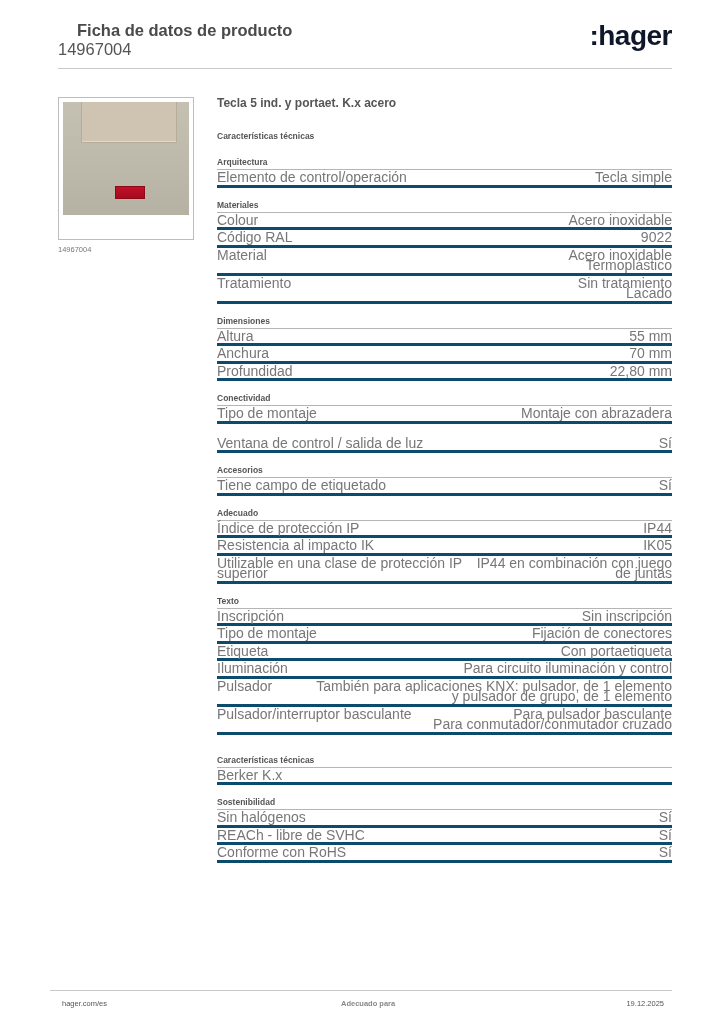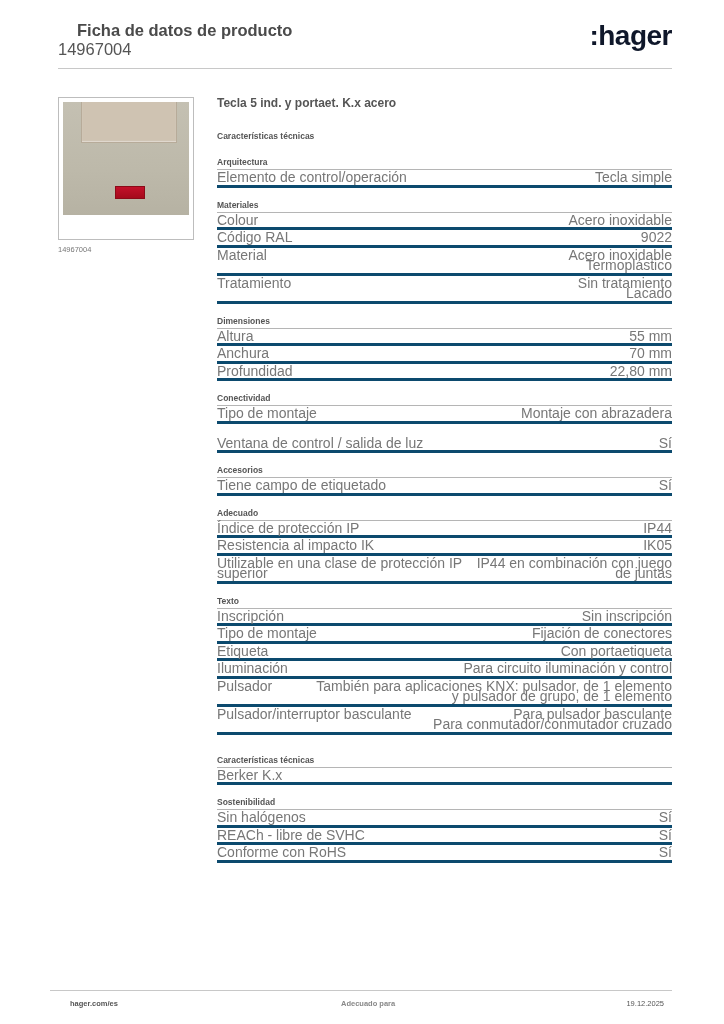--- a/index.html
+++ b/index.html
@@ -47,21 +47,21 @@
     }
     .row {
       display: flex; justify-content: space-between; font-size: 14px; color: #777;
       border-bottom: 3px solid #0c4a6e; padding: 2px 0 2px 0; line-height: 10.5px;
     }
     .row .val { text-align: right; }
     .row .val span { display: block; }
 
     .footer-rule { position: absolute; left: 50px; right: 52px; top: 990px; height: 1px; background: #c8c8c8; }
     .footer { position: absolute; left: 58px; right: 52px; top: 999px; font-size: 7.5px; }
-    .footer .left { position: absolute; left: 12px; font-weight: bold; color: #555; }
+    .footer .left { position: absolute; left: 4px; font-weight: normal; color: #555; }
     .footer .mid { position: absolute; left: 283px; color: #888; font-weight: bold; }
     .footer .right { position: absolute; right: 8px; font-weight: normal; color: #555; }
   </style>
 </head>
 <body>
 
 <div class="header">
   <div class="title">Ficha de datos de producto</div>
   <div class="subtitle">14967004</div>
   <div class="logo">:hager</div>

